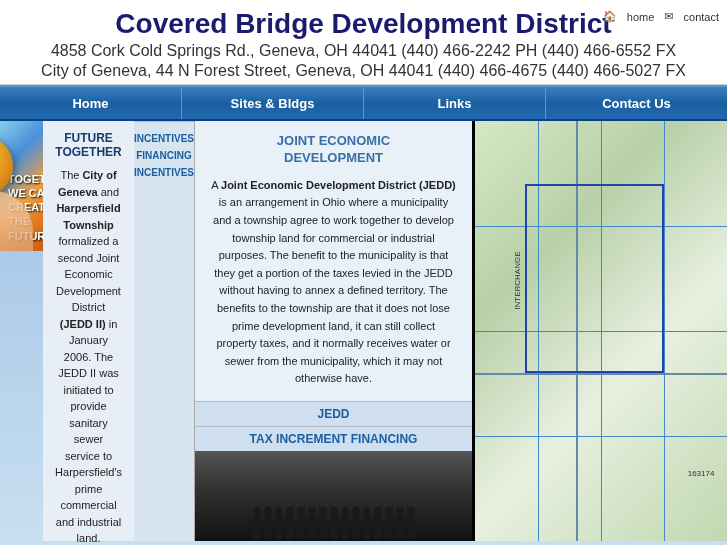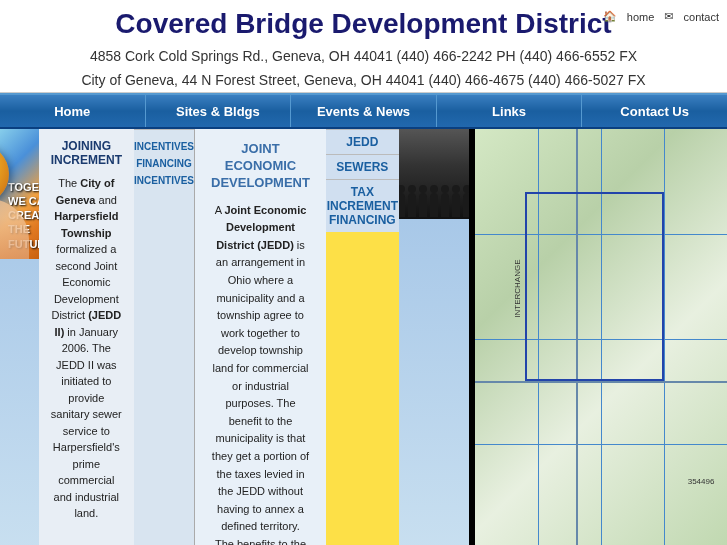--- a/index.html
+++ b/index.html
@@ -17,23 +17,23 @@
       text-align: center;
       padding: 8px 0 4px;
       border-bottom: 1px solid #ccc;
     }
     .header-title {
       font-size: 28px;
       font-weight: bold;
       color: #1a1a6e;
     }
     .header-address {
-      font-size: 14px;
-      color: #333;
-      margin-top: 8px;
+      font-size: 16px;
+      color: #333;
+      margin-top: 2px;
     }
     .header-top-nav {
       position: absolute;
       top: 10px;
       right: 8px;
       display: flex;
       align-items: center;
       gap: 10px;
       font-size: 11px;
       color: #333;
@@ -154,22 +154,22 @@
       font-weight: bold;
       padding: 3px 0;
       cursor: pointer;
       text-decoration: none;
     }
 
     
     .center-col {
       width: 280px;
       display: flex;
-      flex-direction: row;
-      border-right: 6px solid #000000;
+      flex-direction: column;
+      border-right: 3px solid #000000;
     }
     .center-top {
       background: #e8f0f8;
       padding: 12px 16px;
       flex: 1;
     }
     .jedd-title {
       font-size: 13px;
       font-weight: bold;
       color: #3a6ea8;
@@ -306,56 +306,54 @@
     <span>🏠</span>
     <a href="#">home</a>
     <span>✉</span>
     <a href="#">contact</a>
   </div>
 </div>
 
 <nav class="nav-bar">
   <a class="nav-item">Home</a>
   <a class="nav-item">Sites &amp; Bldgs</a>
-  <a class="nav-item">Events &amp; News</a>
   <a class="nav-item">Links</a>
   <a class="nav-item">Contact Us</a>
 </nav>
 
 <div class="main-content">
 
   <div class="left-col">
     <div class="hero-image">
       <div class="globe-shape"></div>
       <div class="hands-area"></div>
       <div class="hero-text">TOGETHER<br>WE CAN CREATE<br>THE FUTURE...</div>
     </div>
     <div class="left-info">
-      <div class="joining-title">JOINING INCREMENT</div>
+      <div class="joining-title">FUTURE TOGETHER</div>
       <div class="joining-text">
         The <strong>City of Geneva</strong> and <strong>Harpersfield Township</strong> formalized a second Joint Economic Development District <strong>(JEDD II)</strong> in January 2006. The JEDD II was initiated to provide sanitary sewer service to Harpersfield's prime commercial and industrial land.
       </div>
     </div>
     <div class="left-links">
       <a class="left-link">INCENTIVES</a>
       <a class="left-link">FINANCING</a>
       <a class="left-link">INCENTIVES</a>
     </div>
   </div>
 
   <div class="center-col">
     <div class="center-top">
       <div class="jedd-title">JOINT ECONOMIC<br>DEVELOPMENT</div>
       <div class="jedd-text">
         A <strong>Joint Economic Development District (JEDD)</strong> is an arrangement in Ohio where a municipality and a township agree to work together to develop township land for commercial or industrial purposes. The benefit to the municipality is that they get a portion of the taxes levied in the JEDD without having to annex a defined territory. The benefits to the township are that it does not lose prime development land, it can still collect property taxes, and it normally receives water or sewer from the municipality, which it may not otherwise have.
       </div>
     </div>
     <div class="center-links">
       <a class="center-link">JEDD</a>
-      <a class="center-link">SEWERS</a>
       <a class="center-link">TAX INCREMENT FINANCING</a>
     </div>
     <div class="center-bottom-image">
       <div class="crowd-silhouette">
         <div class="persons">
           <div class="person"></div>
           <div class="person"></div>
           <div class="person"></div>
           <div class="person"></div>
           <div class="person"></div>
@@ -383,17 +381,17 @@
       <div class="map-line-h" style="top: 25%;"></div>
       <div class="map-line-h" style="top: 50%;"></div>
       <div class="map-line-h" style="top: 75%;"></div>
 
       <div class="map-line-v" style="left: 40%; background:#6688aa; width:2px;"></div>
       <div class="map-line-h" style="top: 60%; background:#6688aa; height:2px;"></div>
 
       <div class="map-rect" style="top: 15%; left: 20%; width: 55%; height: 45%;"></div>
 
       <div class="map-label" style="top: 30%; left: 5%; font-size:8px; transform: rotate(-90deg) translateX(-50%);">INTERCHANGE</div>
-      <div class="map-text-label" style="bottom: 15%; right: 5%;">354496</div>
+      <div class="map-text-label" style="bottom: 15%; right: 5%;">163174</div>
     </div>
   </div>
 
 </div>
 
 </body></html>

